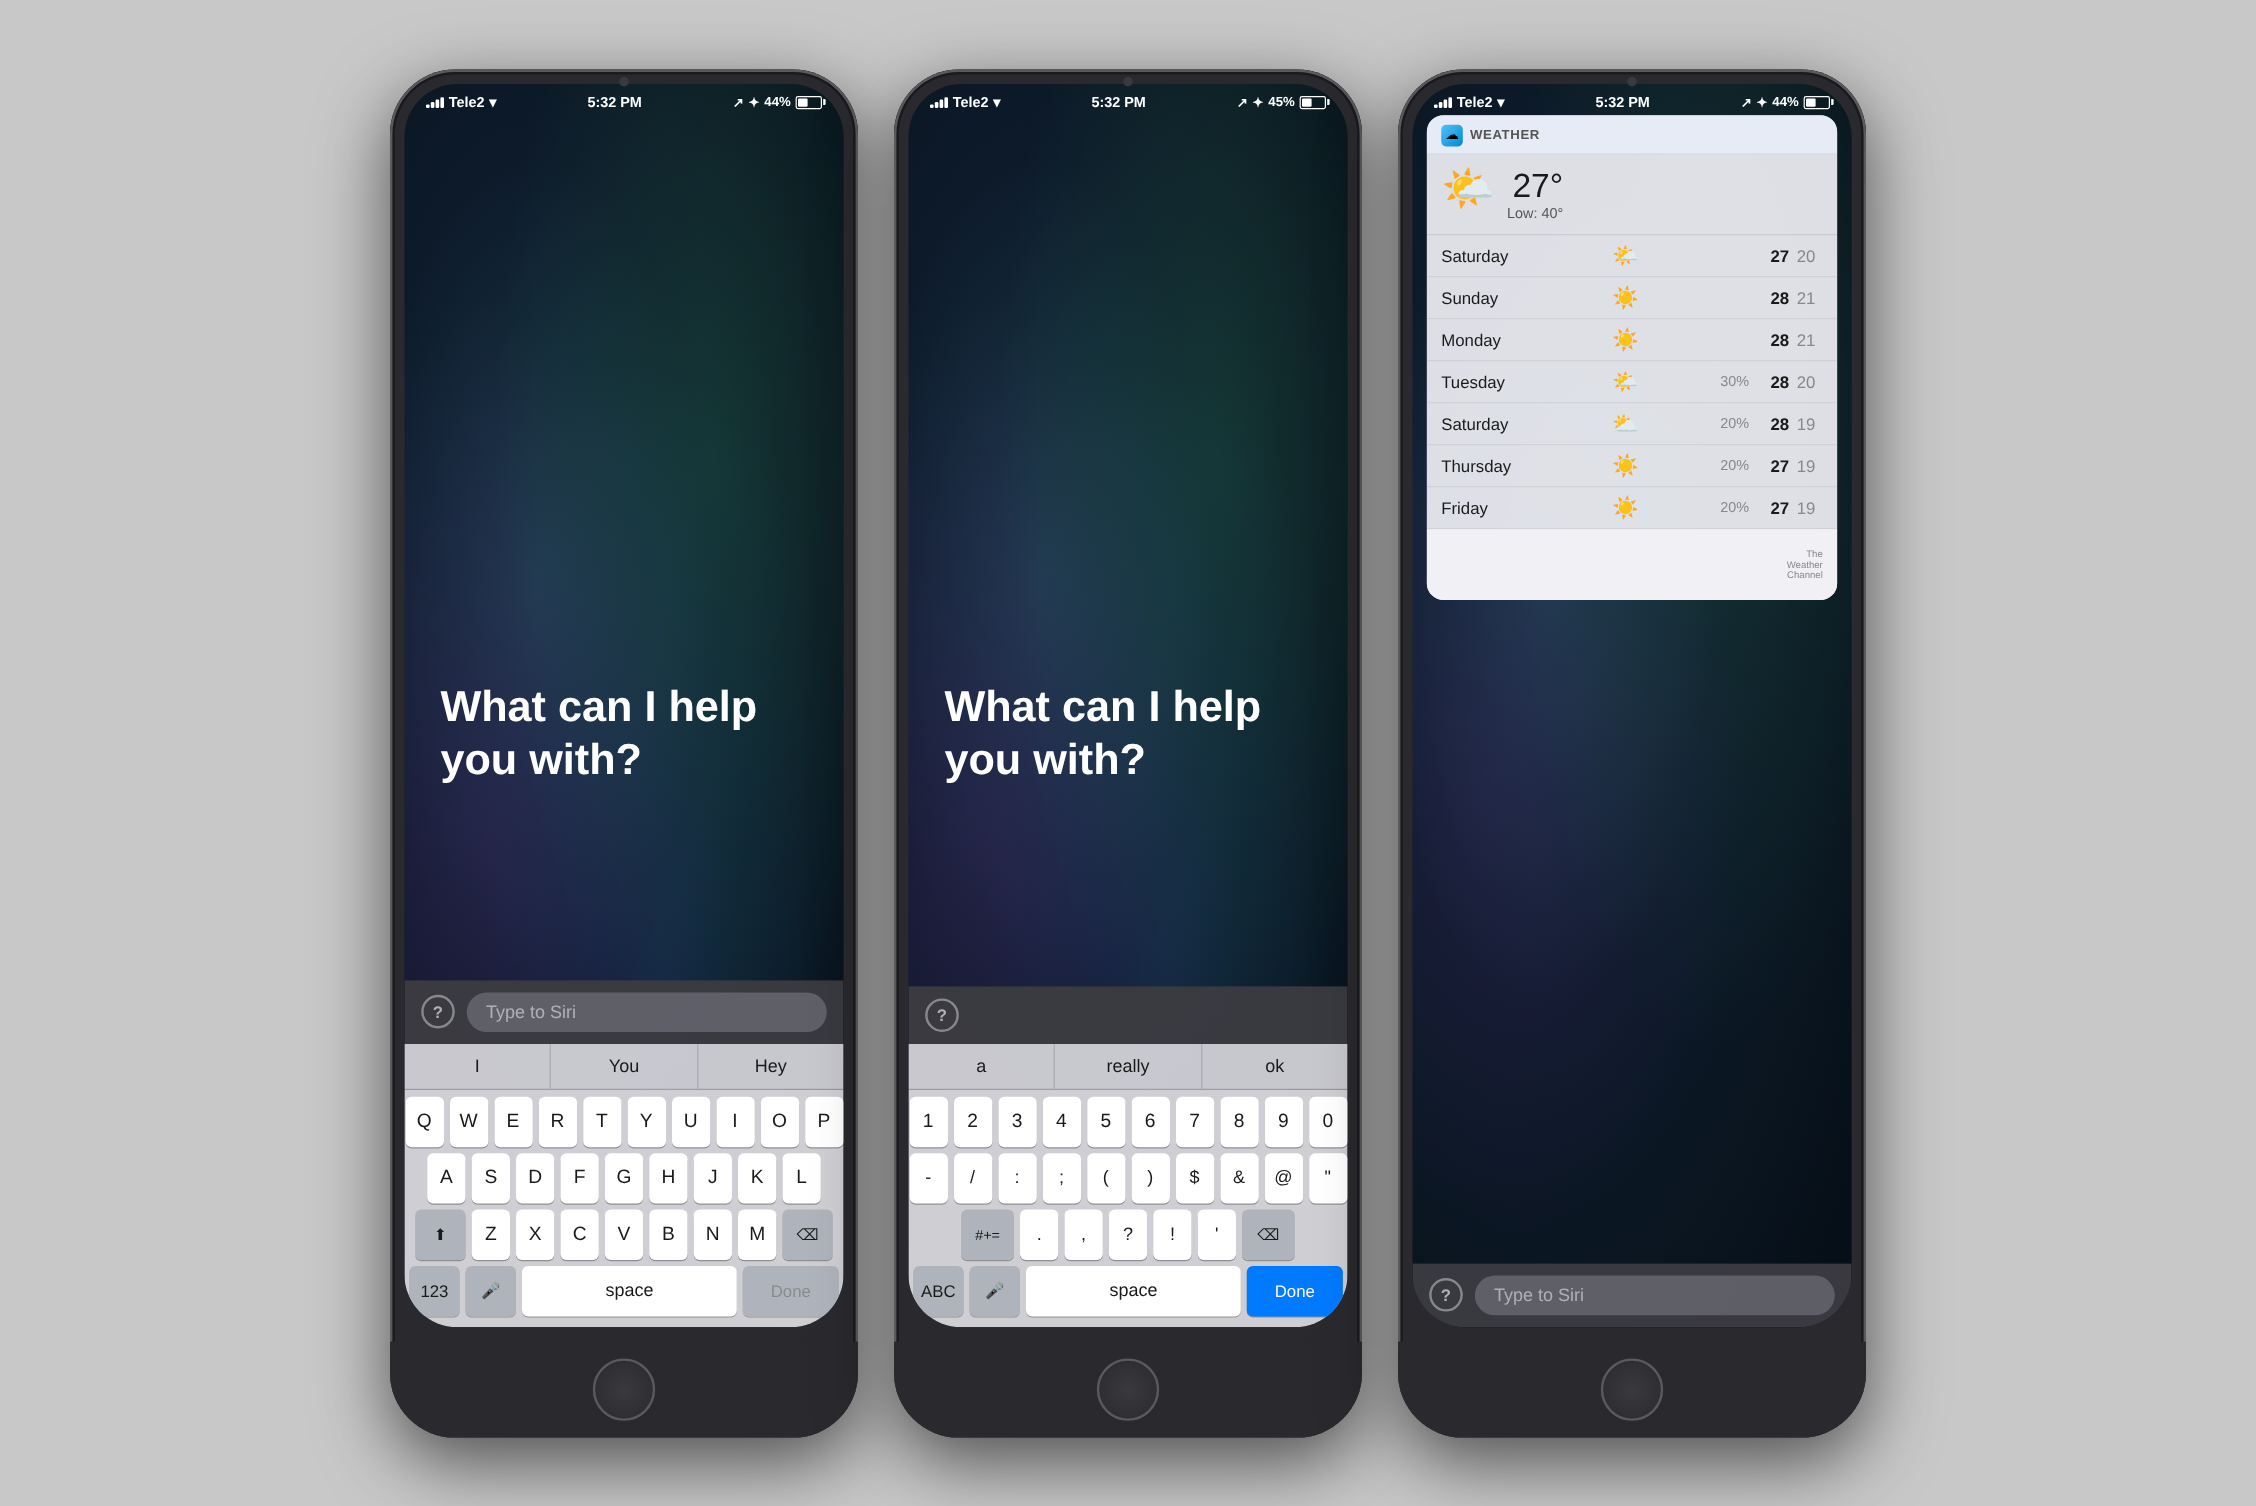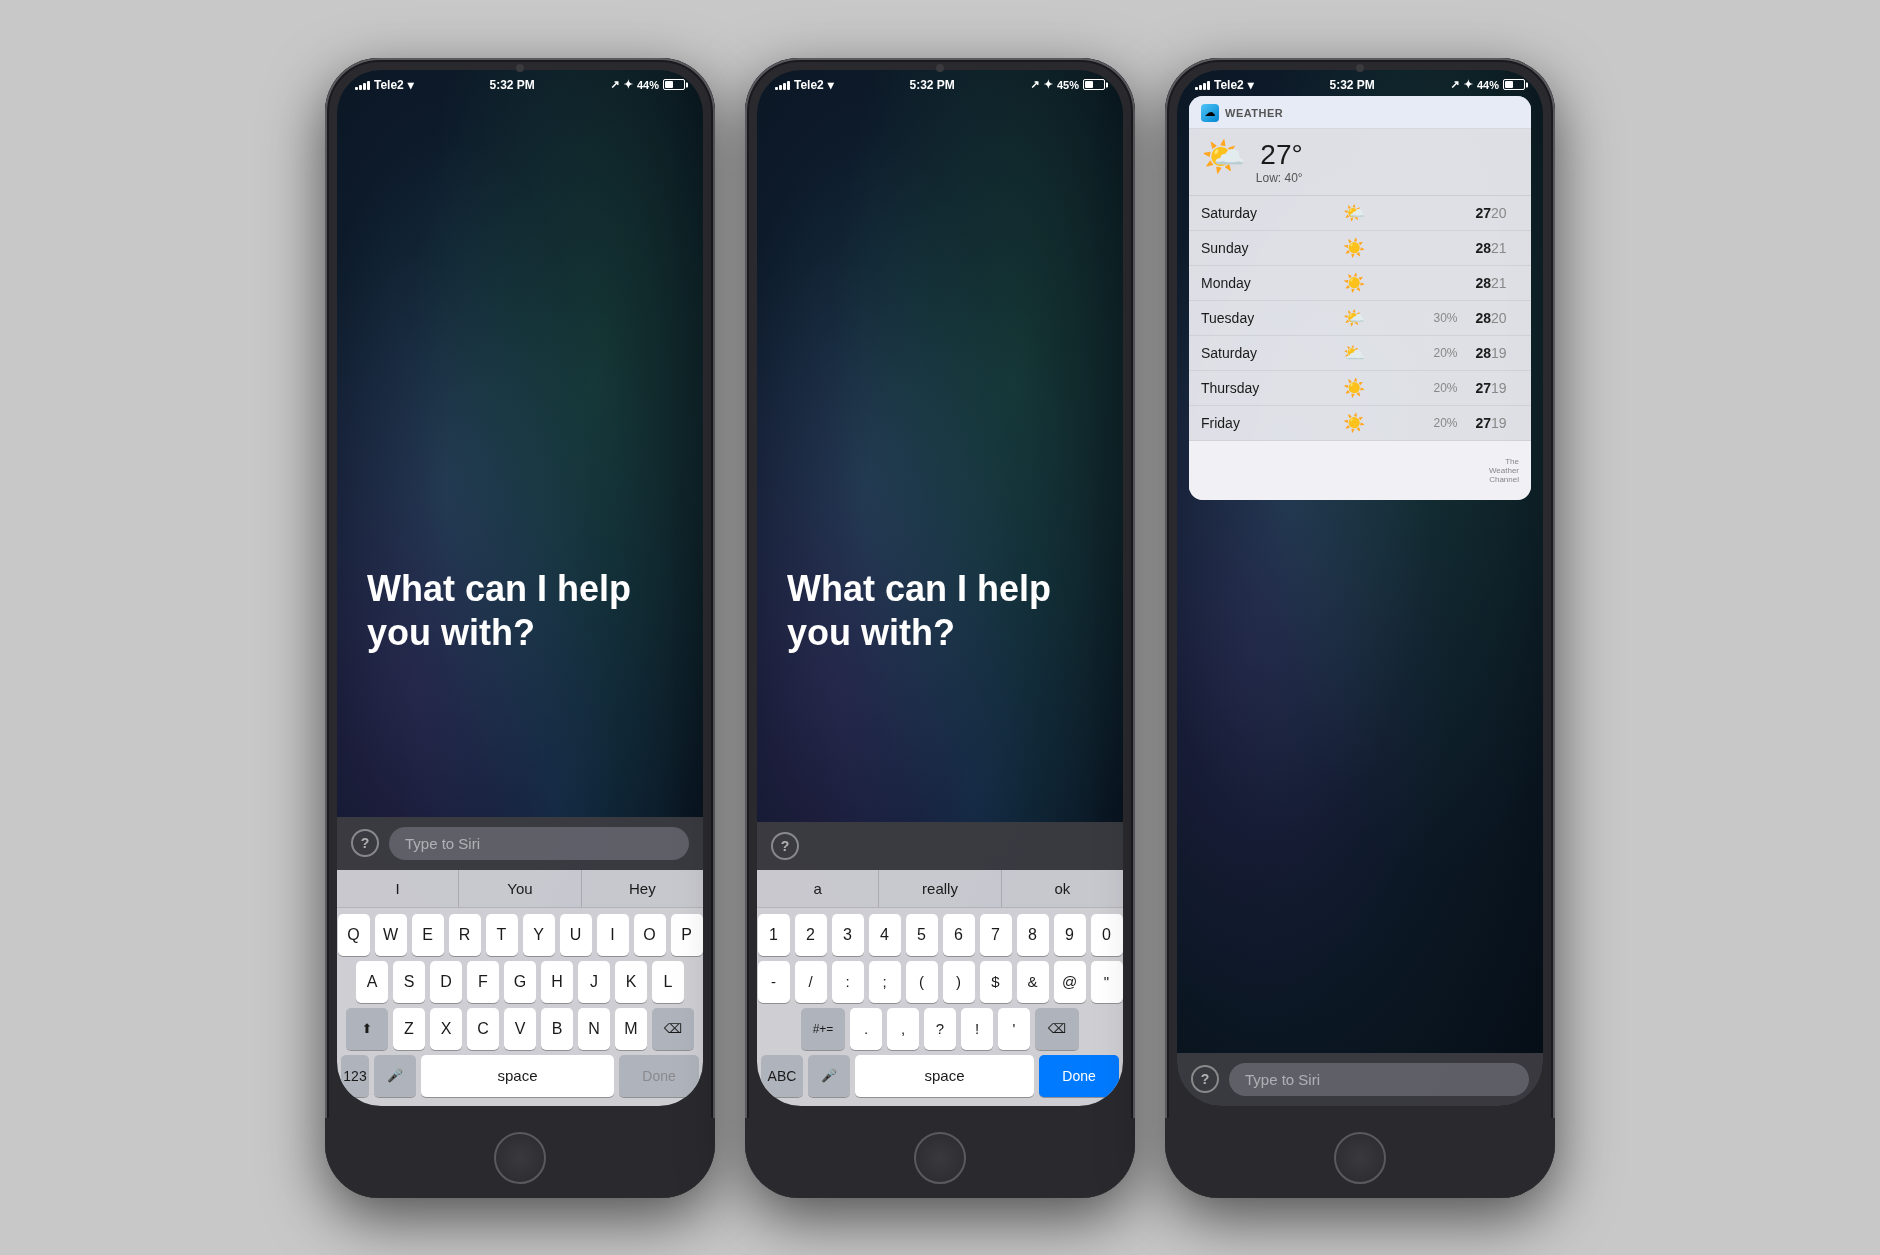--- a/index.html
+++ b/index.html
@@ -61,21 +61,21 @@
       background:
         radial-gradient(ellipse at 70% 30%, rgba(40,120,80,0.3) 0%, transparent 50%),
         radial-gradient(ellipse at 20% 60%, rgba(80,40,120,0.3) 0%, transparent 50%),
         radial-gradient(ellipse at 60% 70%, rgba(20,60,100,0.4) 0%, transparent 50%);
     }
 
     
     .status-bar {
       display: flex;
       justify-content: space-between;
-      align-items: center;
+      align-items: flex-end;
       padding: 8px 18px 4px;
       position: relative;
       z-index: 10;
       color: white;
       font-size: 12px;
       font-weight: 600;
     }
 
     .status-left {
       display: flex;
@@ -282,21 +282,21 @@
       width: 42px;
       height: 42px;
     }
 
     .key-delete {
       width: 42px;
       height: 42px;
     }
 
     .key-123 {
-      width: 28px;
+      width: 42px;
       height: 42px;
       font-size: 14px;
     }
 
     .key-mic {
       width: 42px;
       height: 42px;
     }
 
     .key-space {
@@ -507,21 +507,21 @@
       font-size: 14px;
       font-weight: 600;
       color: #1a1a1a;
       text-align: right;
     }
 
     .forecast-lo {
       width: 28px;
       font-size: 14px;
       color: #888;
-      text-align: left;
+      text-align: center;
     }
 
     .weather-card-footer {
       padding: 16px 12px;
       display: flex;
       justify-content: flex-end;
       background: rgba(240,240,245,0.95);
     }
 
     .weather-channel-logo {

